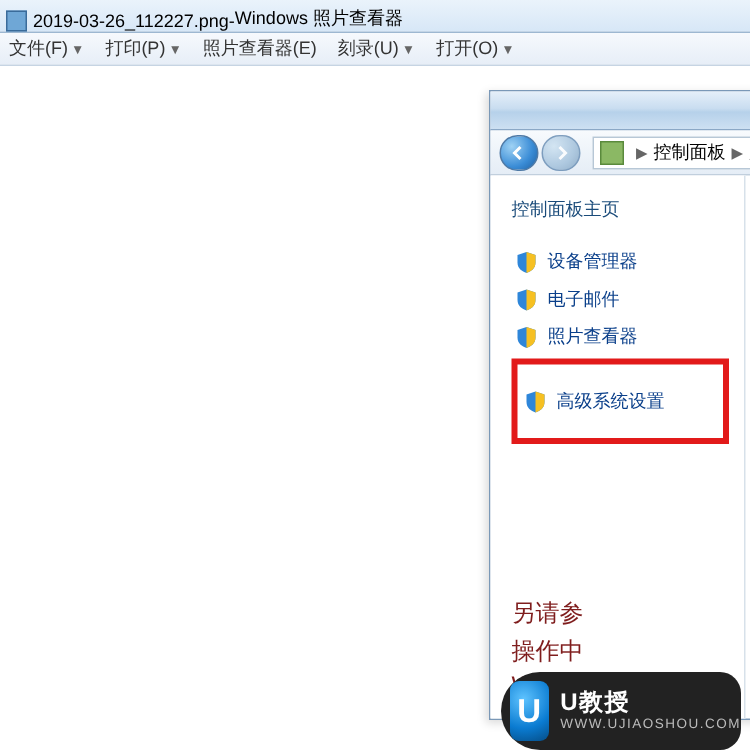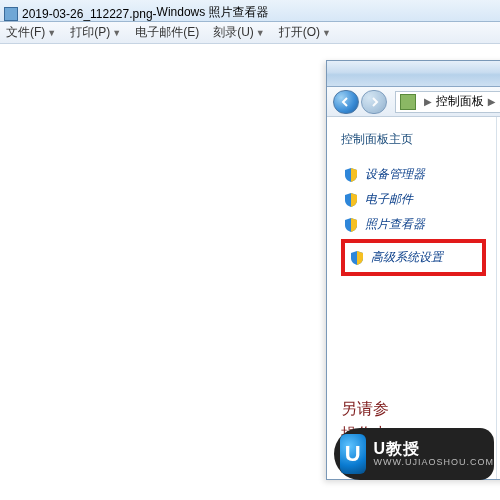--- a/index.html
+++ b/index.html
@@ -22,51 +22,51 @@
   .nav-btn { width: 26px; height: 24px; border-radius: 13px; background: radial-gradient(circle at 30% 30%, #9fd2f4, #3a8cd6 60%, #1f5fa0); border: 1px solid #4f7aa6; display: flex; align-items: center; justify-content: center; color: #fff; font-size: 13px; }
   .nav-btn.fwd { background: radial-gradient(circle at 30% 30%, #c8dff0, #94b7d5 60%, #6d93b5); opacity: .7; }
   .breadcrumb { flex: 1; height: 22px; background: #fff; border: 1px solid #b7c7d6; display: flex; align-items: center; font-size: 12px; padding: 0 4px; overflow: hidden; }
   .bc-icon { width: 16px; height: 16px; background: #8bb864; border: 1px solid #5a8a3c; margin-right: 4px; }
   .bc-sep { color: #666; margin: 0 4px; font-size: 10px; }
 
   .inner-body { position: absolute; top: 56px; left: 0; right: 0; bottom: 0; display: flex; }
   .sidebar { width: 170px; background: #fff; border-right: 1px solid #d7e1ea; padding: 14px 10px 10px 14px; font-size: 12px; color: #003399; }
   .sidebar-title { color: #1a4b7a; font-size: 12px; margin-bottom: 14px; }
   .sidebar-item { display: flex; align-items: center; gap: 6px; padding: 4px 2px; cursor: pointer; }
-  .sidebar-item span.link { color: #0a3f8a; font-style: italic; }
+  .sidebar-item span.link { color: #0a3f8a; }
   .shield { width: 16px; height: 16px; position: relative; }
   .shield svg { width: 16px; height: 16px; }
-  .highlight-box { border: 4px solid #e21a1a; padding: 2px 2px; margin-top: 2px; }
+  .highlight-box { border: 4px solid #e21a1a; padding: 12px 2px; margin-top: 2px; }
 
   .inner-footer { position: absolute; left: 10px; bottom: 6px; font-size: 16px; color: #7f1d1d; }
   .inner-footer div { margin-bottom: 4px; white-space: nowrap; }
 
   
-  .watermark { position: absolute; bottom: 20px; right: 6px; height: 52px; width: 160px; background: #222; border-radius: 26px 14px 14px 26px; display: flex; align-items: center; color: #fff; padding-left: 6px; gap: 8px; }
+  .watermark { position: absolute; bottom: 0; right: 6px; height: 52px; width: 160px; background: #222; border-radius: 26px 14px 14px 26px; display: flex; align-items: center; color: #fff; padding-left: 6px; gap: 8px; }
   .wm-shield { width: 40px; height: 40px; background: radial-gradient(circle at 35% 30%, #5ec3ff, #0a7bd1 60%, #064d86); border-radius: 6px; position: relative; display:flex; align-items:center; justify-content:center; }
   .wm-shield::before { content:"U"; color:#fff; font-weight:bold; font-size:22px; }
   .wm-text { display:flex; flex-direction:column; line-height:1.1; }
   .wm-text .t1 { font-size:16px; font-weight:bold; letter-spacing:1px; }
   .wm-text .t2 { font-size:9px; letter-spacing:1px; color:#bbb; }
 
 </style>
 </head>
 <body>
 
 <div class="outer-window">
   <div class="outer-titlebar">
     <span class="title-icon"></span>
     <span>2019-03-26_112227.png</span>
     <span> - </span>
     <span>Windows 照片查看器</span>
   </div>
   <div class="outer-menubar">
     <span><span>文件(F)</span><span class="dropdown-arrow">▼</span></span>
     <span><span>打印(P)</span><span class="dropdown-arrow">▼</span></span>
-    <span><span>电子邮件(E)</span></span>
+    <span><span>照片查看器(E)</span></span>
     <span><span>刻录(U)</span><span class="dropdown-arrow">▼</span></span>
     <span><span>打开(O)</span><span class="dropdown-arrow">▼</span></span>
   </div>
   <div class="outer-content"></div>
 </div>
 
 <div class="inner-window">
   <div class="inner-titlebar"></div>
   <div class="inner-toolbar">
     <div class="nav-buttons">

